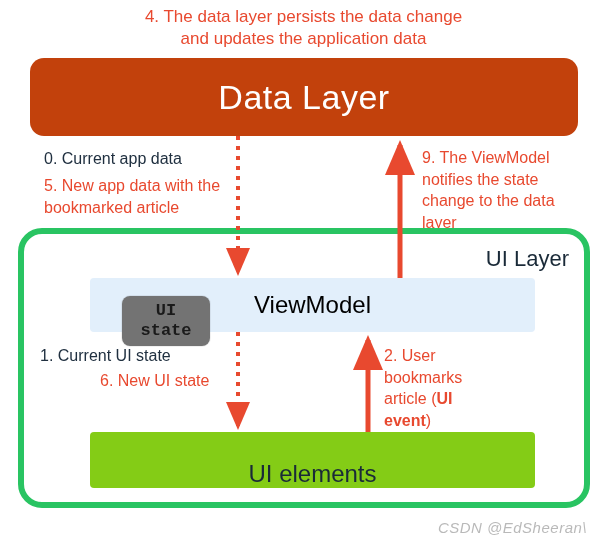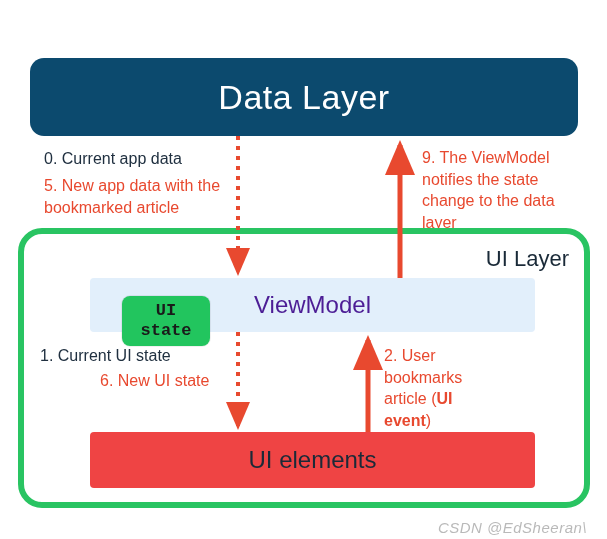--- a/index.html
+++ b/index.html
@@ -10,21 +10,21 @@
   }
   .canvas { position: relative; width: 100%; height: 100%; }
 
   .top-caption {
     position: absolute; top: 6px; left: 0; width: 100%;
     text-align: center; color: #e8492f; font-size: 17px; line-height: 1.3;
   }
 
   .data-layer-box {
     position: absolute; top: 58px; left: 30px; width: 548px; height: 78px;
-    background: #0c4a6e; border-radius: 14px;
+    background: #c2410c; border-radius: 14px;
     display: flex; align-items: center; justify-content: center;
     color: #fff;
   }
   .data-layer-box .title { font-size: 34px; font-weight: 400; letter-spacing: .5px; }
 
   .label { position: absolute; font-size: 16px; line-height: 1.35; }
   .navy { color: #203040; }
   .red { color: #e8492f; }
 
   .lbl0 { top: 148px; left: 44px; }
@@ -42,52 +42,56 @@
     position: absolute; top: 228px; left: 18px; width: 572px; height: 280px;
     border: 6px solid #29c462; border-radius: 24px;
     background: transparent;
   }
 
   .viewmodel-box {
     position: absolute; top: 278px; left: 90px; width: 445px; height: 54px;
     background: #e2effb; border-radius: 4px;
     display: flex; align-items: center; justify-content: center;
   }
-  .viewmodel-box .title { font-size: 24px; color: #4c1d95; }
+  .viewmodel-box .title { font-size: 24px; color: #000000; }
 
   .uistate-box {
     position: absolute; top: 296px; left: 122px; width: 88px; height: 50px;
-    background: #22c55e; border-radius: 8px;
+    background: #737373; border-radius: 8px;
     display: flex; align-items: center; justify-content: center;
     font-family: "Courier New", monospace; font-weight: 700; font-size: 17px;
     color: #1a1a1a; text-align: center; line-height: 1.15;
     box-shadow: 0 0 0 1px rgba(0,0,0,.06);
   }
 
   .uielements-box {
     position: absolute; top: 432px; left: 90px; width: 445px; height: 56px;
-    background: #ef4444; border-radius: 4px;
-    display: flex; align-items: center; justify-content: center;
+    background: #84cc16; border-radius: 4px;
+    display: flex; align-items: flex-end; justify-content: center;
   }
   .uielements-box .title { font-size: 24px; color: #1a2a38; }
 
   
   svg.arrows { position: absolute; top: 0; left: 0; width: 607px; height: 539px; pointer-events: none; }
 
   .watermark {
     position: absolute; bottom: 3px; right: 20px;
     color: rgba(100,100,100,.45); font-size: 15px; font-style: italic;
     letter-spacing: .5px;
   }
 </style>
 </head>
 <body>
 
 <div class="canvas">
 
+  <div class="top-caption">
+    <span style="white-space: pre-line;">4. The data layer persists the data change
+and updates the application data</span>
+  </div>
 
   <div class="data-layer-box">
     <span class="title">Data Layer</span>
   </div>
 
   <div class="label navy lbl0">0. Current app data</div>
   <div class="label red lbl5">5. New app data with the bookmarked article</div>
   <div class="label red lbl3">9. The ViewModel notifies the state change to the data layer</div>
 
   <div class="ui-layer-frame"></div>

